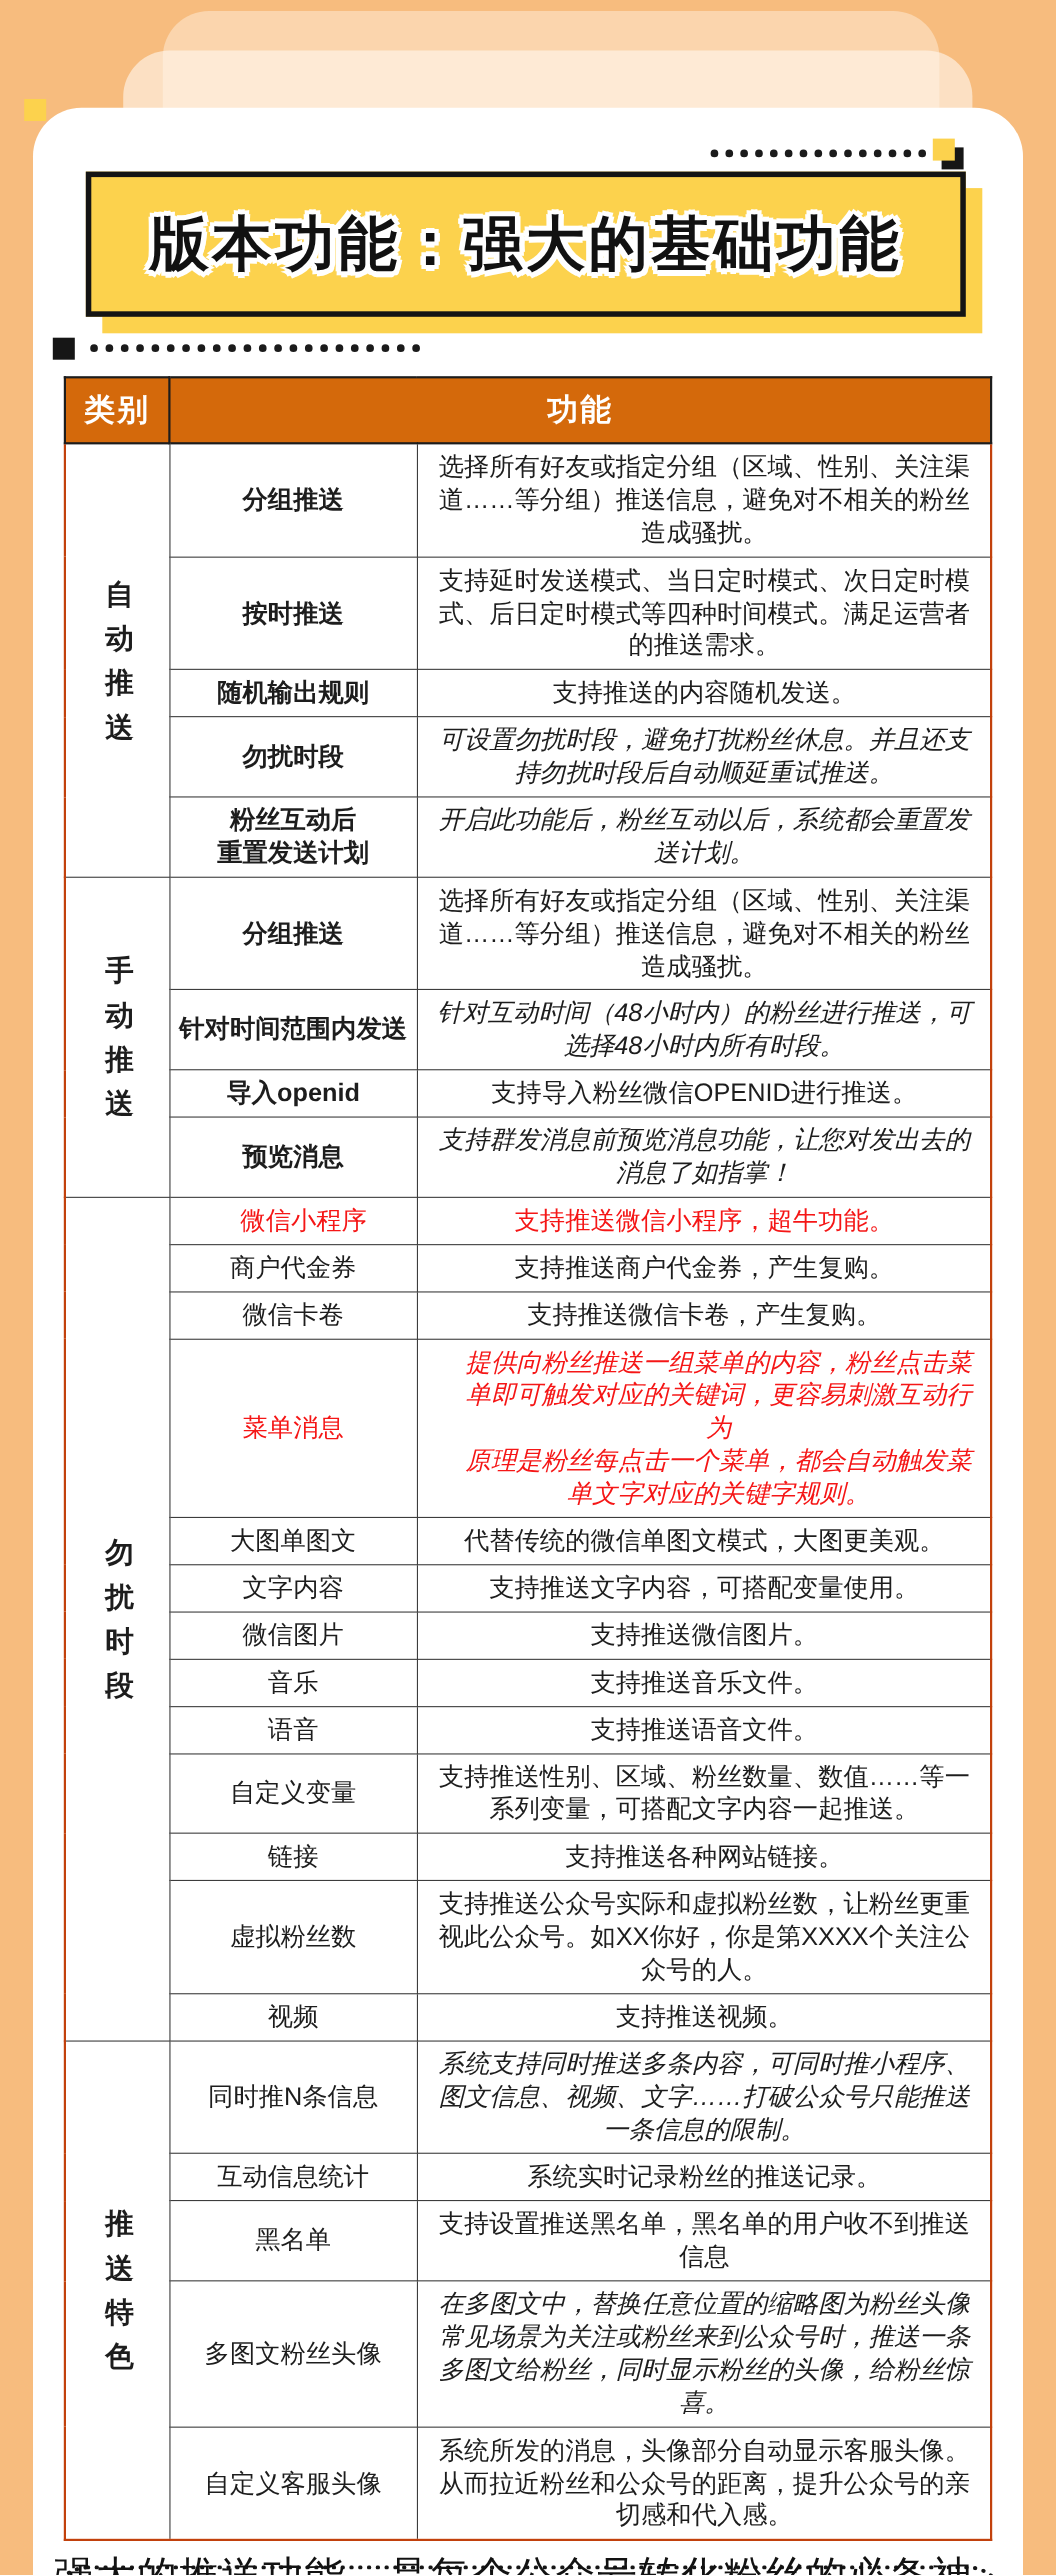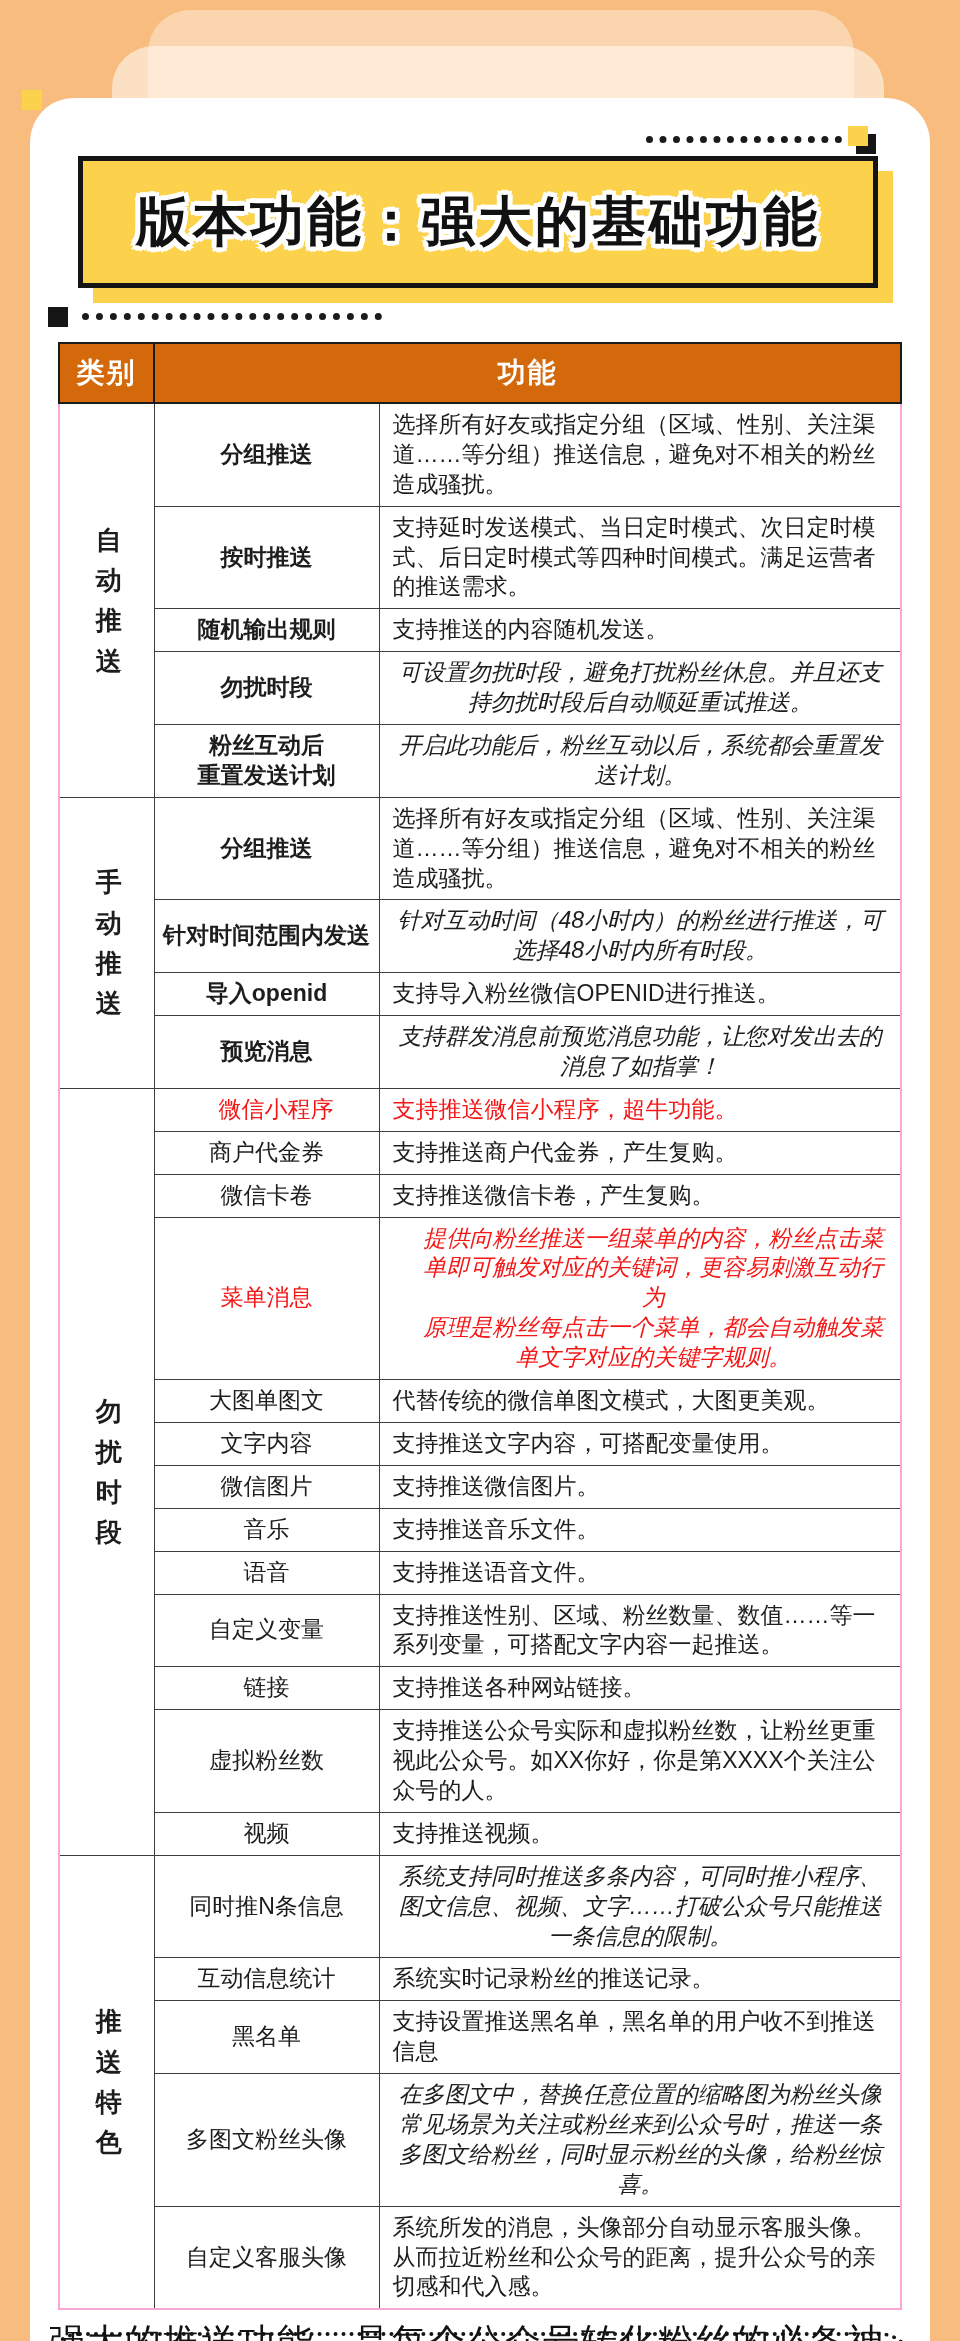--- a/index.html
+++ b/index.html
@@ -31,32 +31,32 @@
     box-shadow:15px 15px 0 0 #FCD24D;}
   .banner-title{font-size:54px;font-weight:900;color:#111;letter-spacing:3px;
     text-shadow:-4px -4px 0 #fff,4px -4px 0 #fff,-4px 4px 0 #fff,4px 4px 0 #fff,
                 -5px 0 0 #fff,5px 0 0 #fff,0 -5px 0 #fff,0 5px 0 #fff;}
 
   .under-banner{display:flex;align-items:center;margin:18px 0 0 18px;height:22px;}
   .dots-left{width:300px;margin-top:6px;}
 
   
   table.feature{border-collapse:collapse;margin:14px auto 16px auto;width:842px;
-    border:2px solid #f9a8d4;table-layout:fixed;}
+    border:2px solid #c2410c;table-layout:fixed;}
   col.c-cat{width:95px;} col.c-name{width:225px;} col.c-desc{width:522px;}
   .feature th{background:#D4690B;color:#ffffff;font-size:28px;font-weight:bold;
     padding:10px 4px;border:2px solid #1c1c1c;letter-spacing:2px;}
   .feature td{border:1.6px solid #3d3d3d;vertical-align:middle;
     font-size:23px;color:#1d1d1d;line-height:1.3;}
   td.cat{text-align:center;padding:6px 4px;}
   td.cat .vtxt{width:1.15em;margin:0 auto;word-break:break-all;
     font-size:26px;font-weight:bold;line-height:1.55;letter-spacing:0;text-align:right;}
   td.fname{text-align:center;padding:6px 8px;white-space:pre-line;}
   td.fname.bold{font-weight:bold;text-align:center;}
-  td.fdesc{padding:6px 12px 6px 13px;white-space:pre-line;text-align:left;}
+  td.fdesc{padding:6px 12px 6px 13px;white-space:pre-line;text-align:center;}
   td.fdesc.al-center{text-align:center;font-style:italic;}
 
   
   .pill{margin:22px auto 0 auto;width:862px;height:62px;border:4px dotted #161616;
     border-radius:36px;display:flex;align-items:center;justify-content:center;background:#fff;}
   .pill-text{font-size:36px;color:#121212;letter-spacing:2px;font-weight:500;}
 </style>
 </head>
 <body>
 

